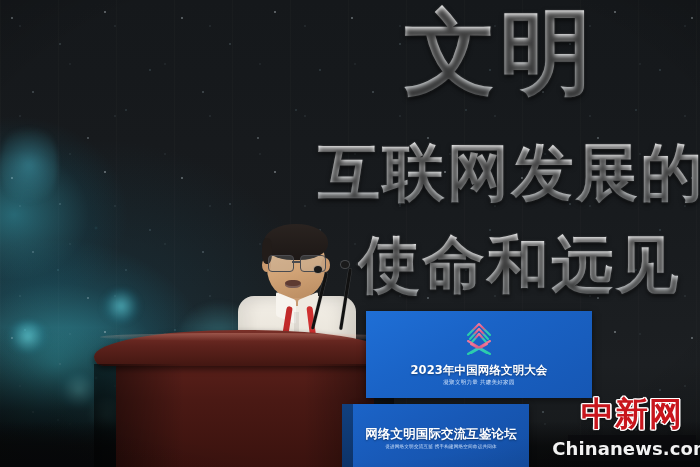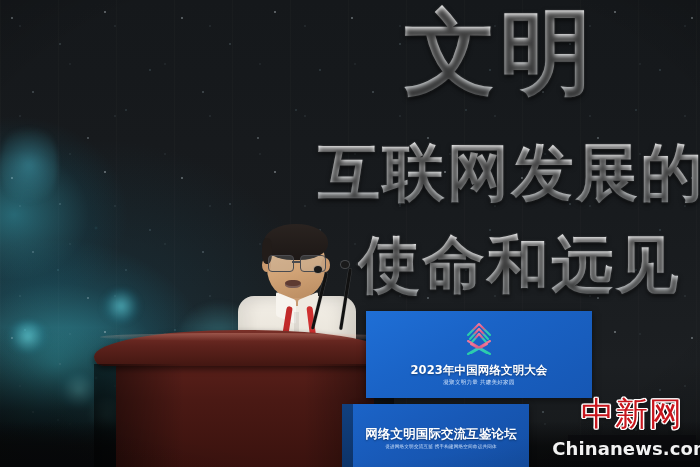--- a/index.html
+++ b/index.html
@@ -166,21 +166,21 @@
   
   .floor{position:absolute;z-index:6;left:0;bottom:0;width:700px;height:46px;
      background:linear-gradient(180deg,rgba(8,9,10,.0),rgba(8,9,10,.85) 55%,#07080a 100%);}
   .side-dark{position:absolute;z-index:6;left:0;bottom:0;width:120px;height:140px;
      background:linear-gradient(180deg,rgba(5,6,7,0),rgba(5,6,7,.7) 60%,rgba(4,5,6,.92));}
 
   
   .watermark{position:absolute;z-index:20;right:4px;bottom:4px;width:128px;height:72px;}
   .wm-cn{position:absolute;left:0;top:0;width:128px;height:46px;
      display:flex;align-items:center;justify-content:center;gap:3px;
-     font-family:"DejaVu Sans","Liberation Serif",serif;font-weight:400;font-size:33px;
+     font-family:"DejaVu Sans","Liberation Serif",serif;font-weight:700;font-size:33px;
      color:#c8161d;
      text-shadow:
        1.4px 0 0 #fff,-1.4px 0 0 #fff,0 1.4px 0 #fff,0 -1.4px 0 #fff,
        1px 1px 0 #fff,-1px 1px 0 #fff,1px -1px 0 #fff,-1px -1px 0 #fff,
        0 2px 4px rgba(0,0,0,.6);
      letter-spacing:1px;}
   .wm-bar{position:absolute;left:0;top:44px;width:128px;height:26px;
      background:rgba(10,10,12,.72);display:flex;align-items:center;justify-content:center;}
   .wm-bar span{font-family:"DejaVu Sans","Liberation Sans",sans-serif;font-weight:700;
      font-size:18px;color:#f2f2f2;letter-spacing:.1px;}

